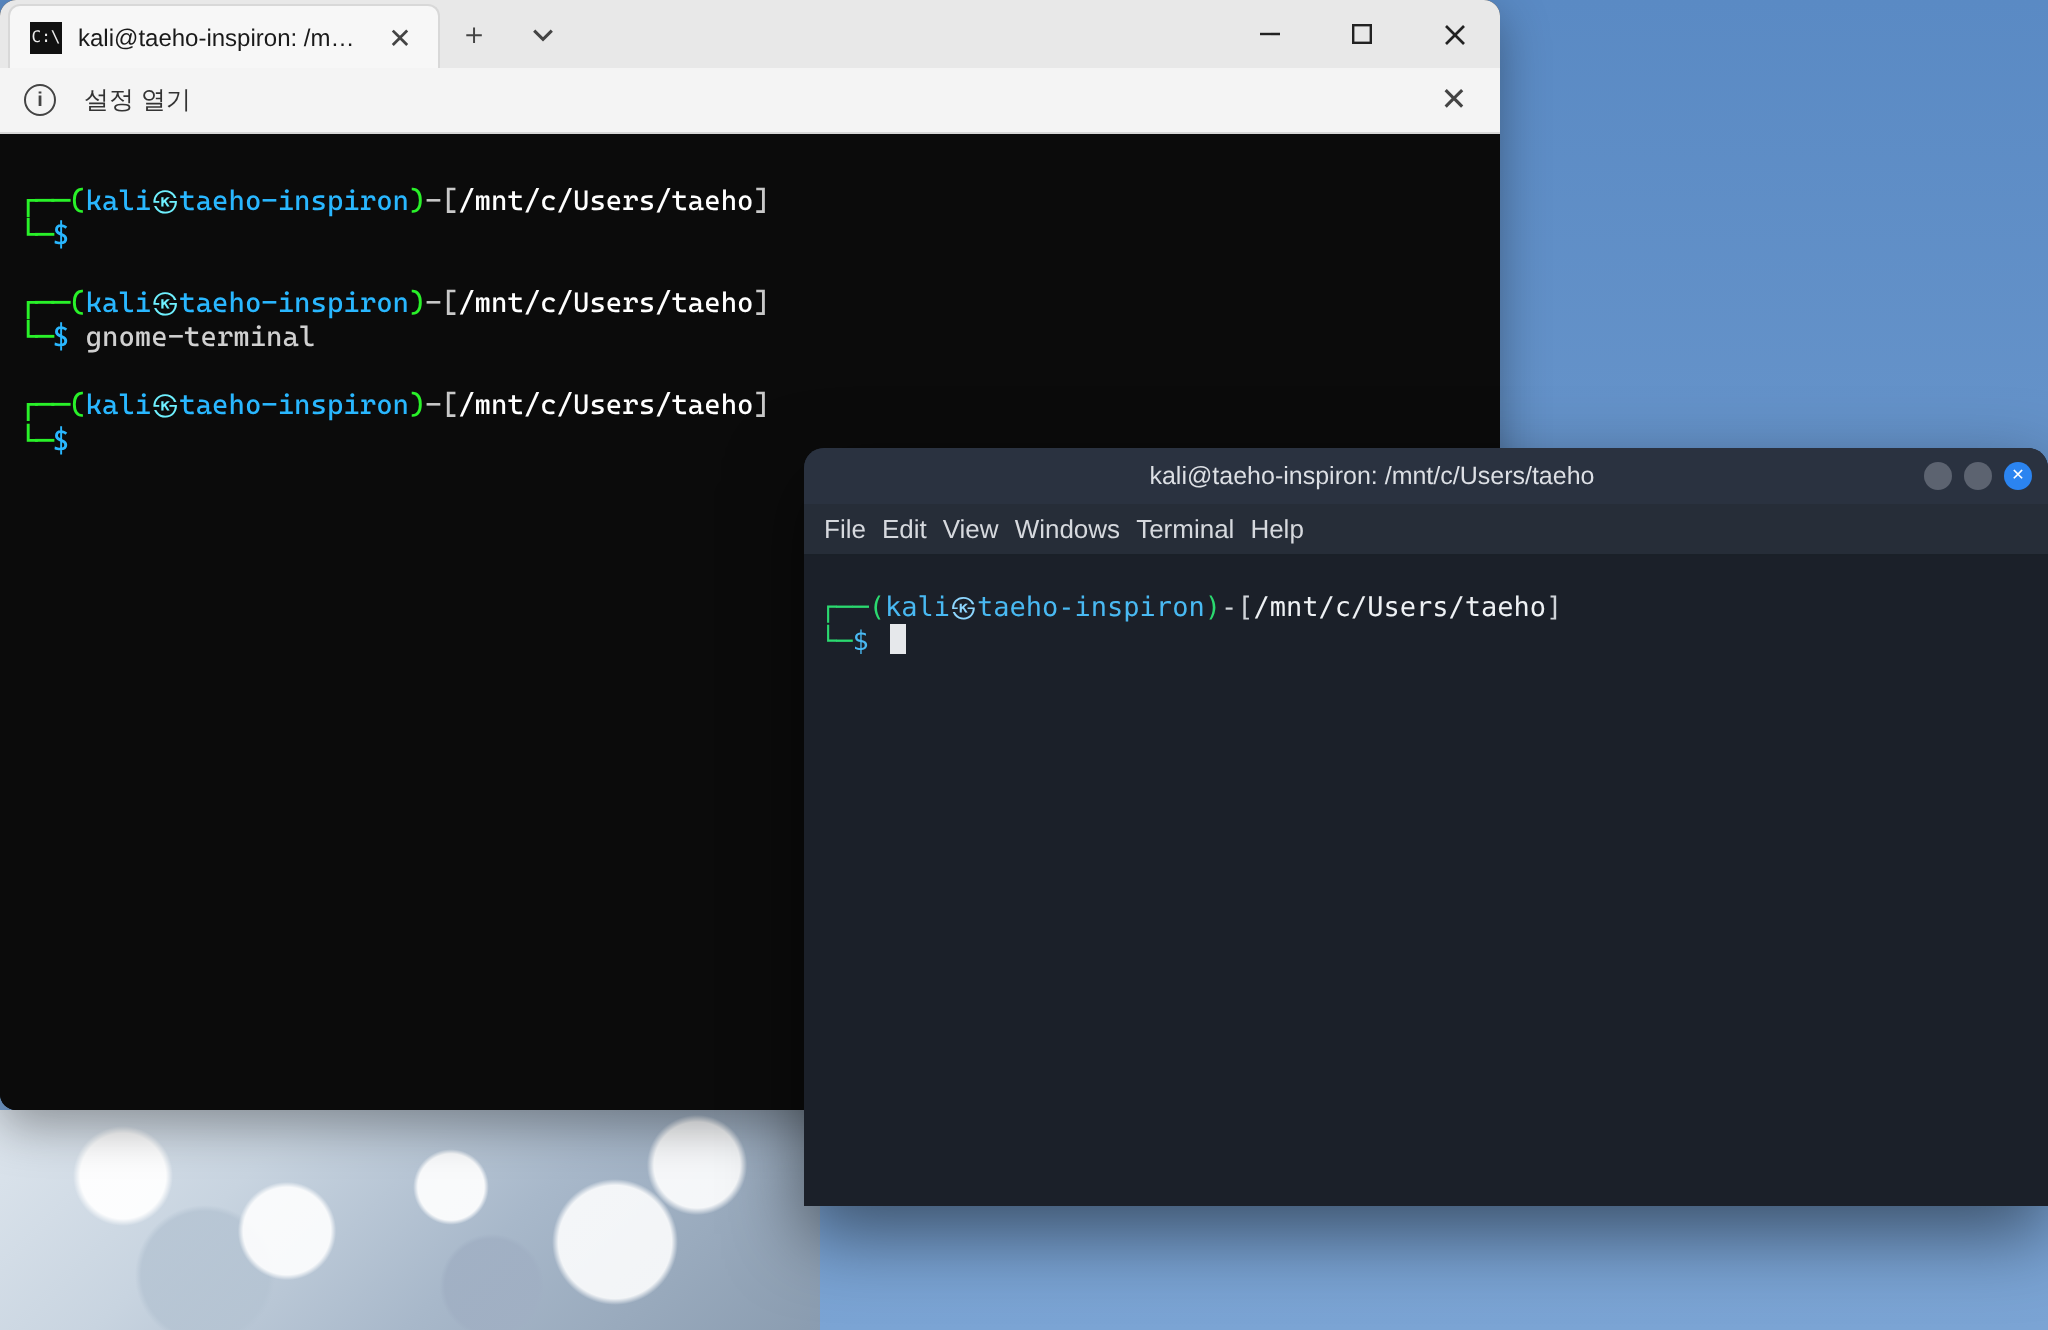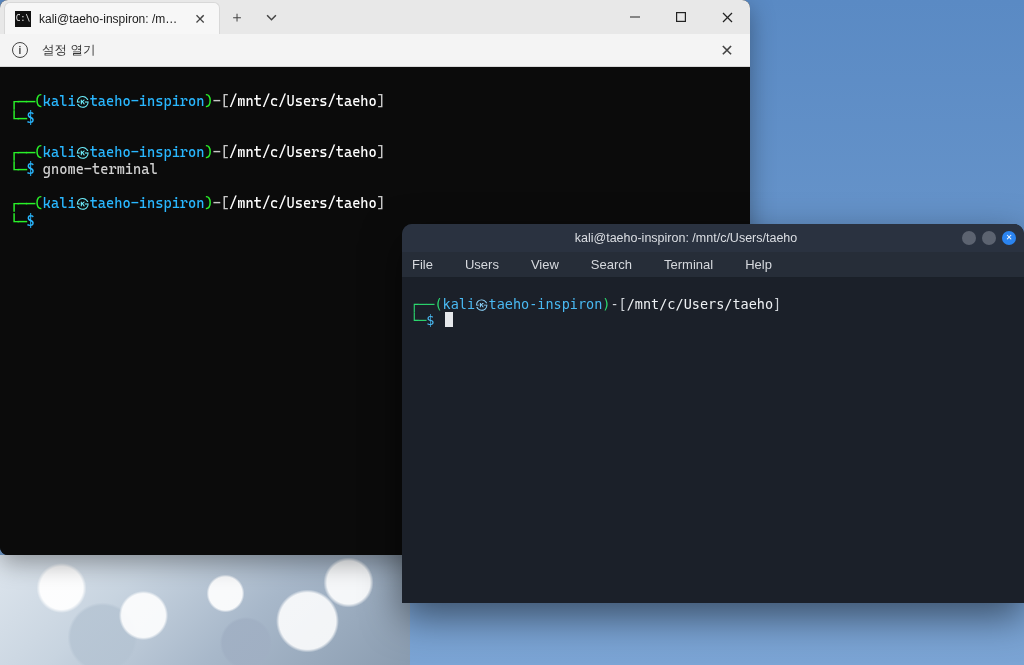--- a/index.html
+++ b/index.html
@@ -214,21 +214,21 @@
   text-align: center;
   line-height: 14px;
 }
 
 .gnome-menubar {
   height: 26px;
   background: #262d38;
   display: flex;
   align-items: center;
   padding: 0 10px;
-  gap: 32px;
+  gap: 8px;
   font-size: 13px;
   color: #d6d9de;
   border-bottom: 1px solid #1a2028;
 }
 .gnome-menu-item { cursor: default; }
 
 .gnome-body {
   flex: 1;
   background: #1b2029;
   padding: 18px 8px 8px 8px;
@@ -315,23 +315,23 @@
   <div class="gnome-titlebar">
     <span class="gnome-title">kali@taeho-inspiron: /mnt/c/Users/taeho</span>
     <div class="gnome-ctrls">
       <div class="gnome-btn"></div>
       <div class="gnome-btn"></div>
       <div class="gnome-btn close"></div>
     </div>
   </div>
   <div class="gnome-menubar">
     <span class="gnome-menu-item">File</span>
-    <span class="gnome-menu-item">Users</span>
+    <span class="gnome-menu-item">Edit</span>
     <span class="gnome-menu-item">View</span>
-    <span class="gnome-menu-item">Search</span>
+    <span class="gnome-menu-item">Windows</span>
     <span class="gnome-menu-item">Terminal</span>
     <span class="gnome-menu-item">Help</span>
   </div>
   <div class="gnome-body">
     <div class="prompt-row"><span class="g-edge">┌──(</span><span class="g-user">kali</span><span class="g-at">㉿</span><span class="g-user">taeho-inspiron</span><span class="g-edge">)</span><span class="g-sep">-[</span><span class="g-path">/mnt/c/Users/taeho</span><span class="g-sep">]</span></div>
     <div class="prompt-row"><span class="g-edge">└─</span><span class="g-dollar">$</span> <span class="cursor-block"></span></div>
   </div>
 </div>
 
 </body></html>

